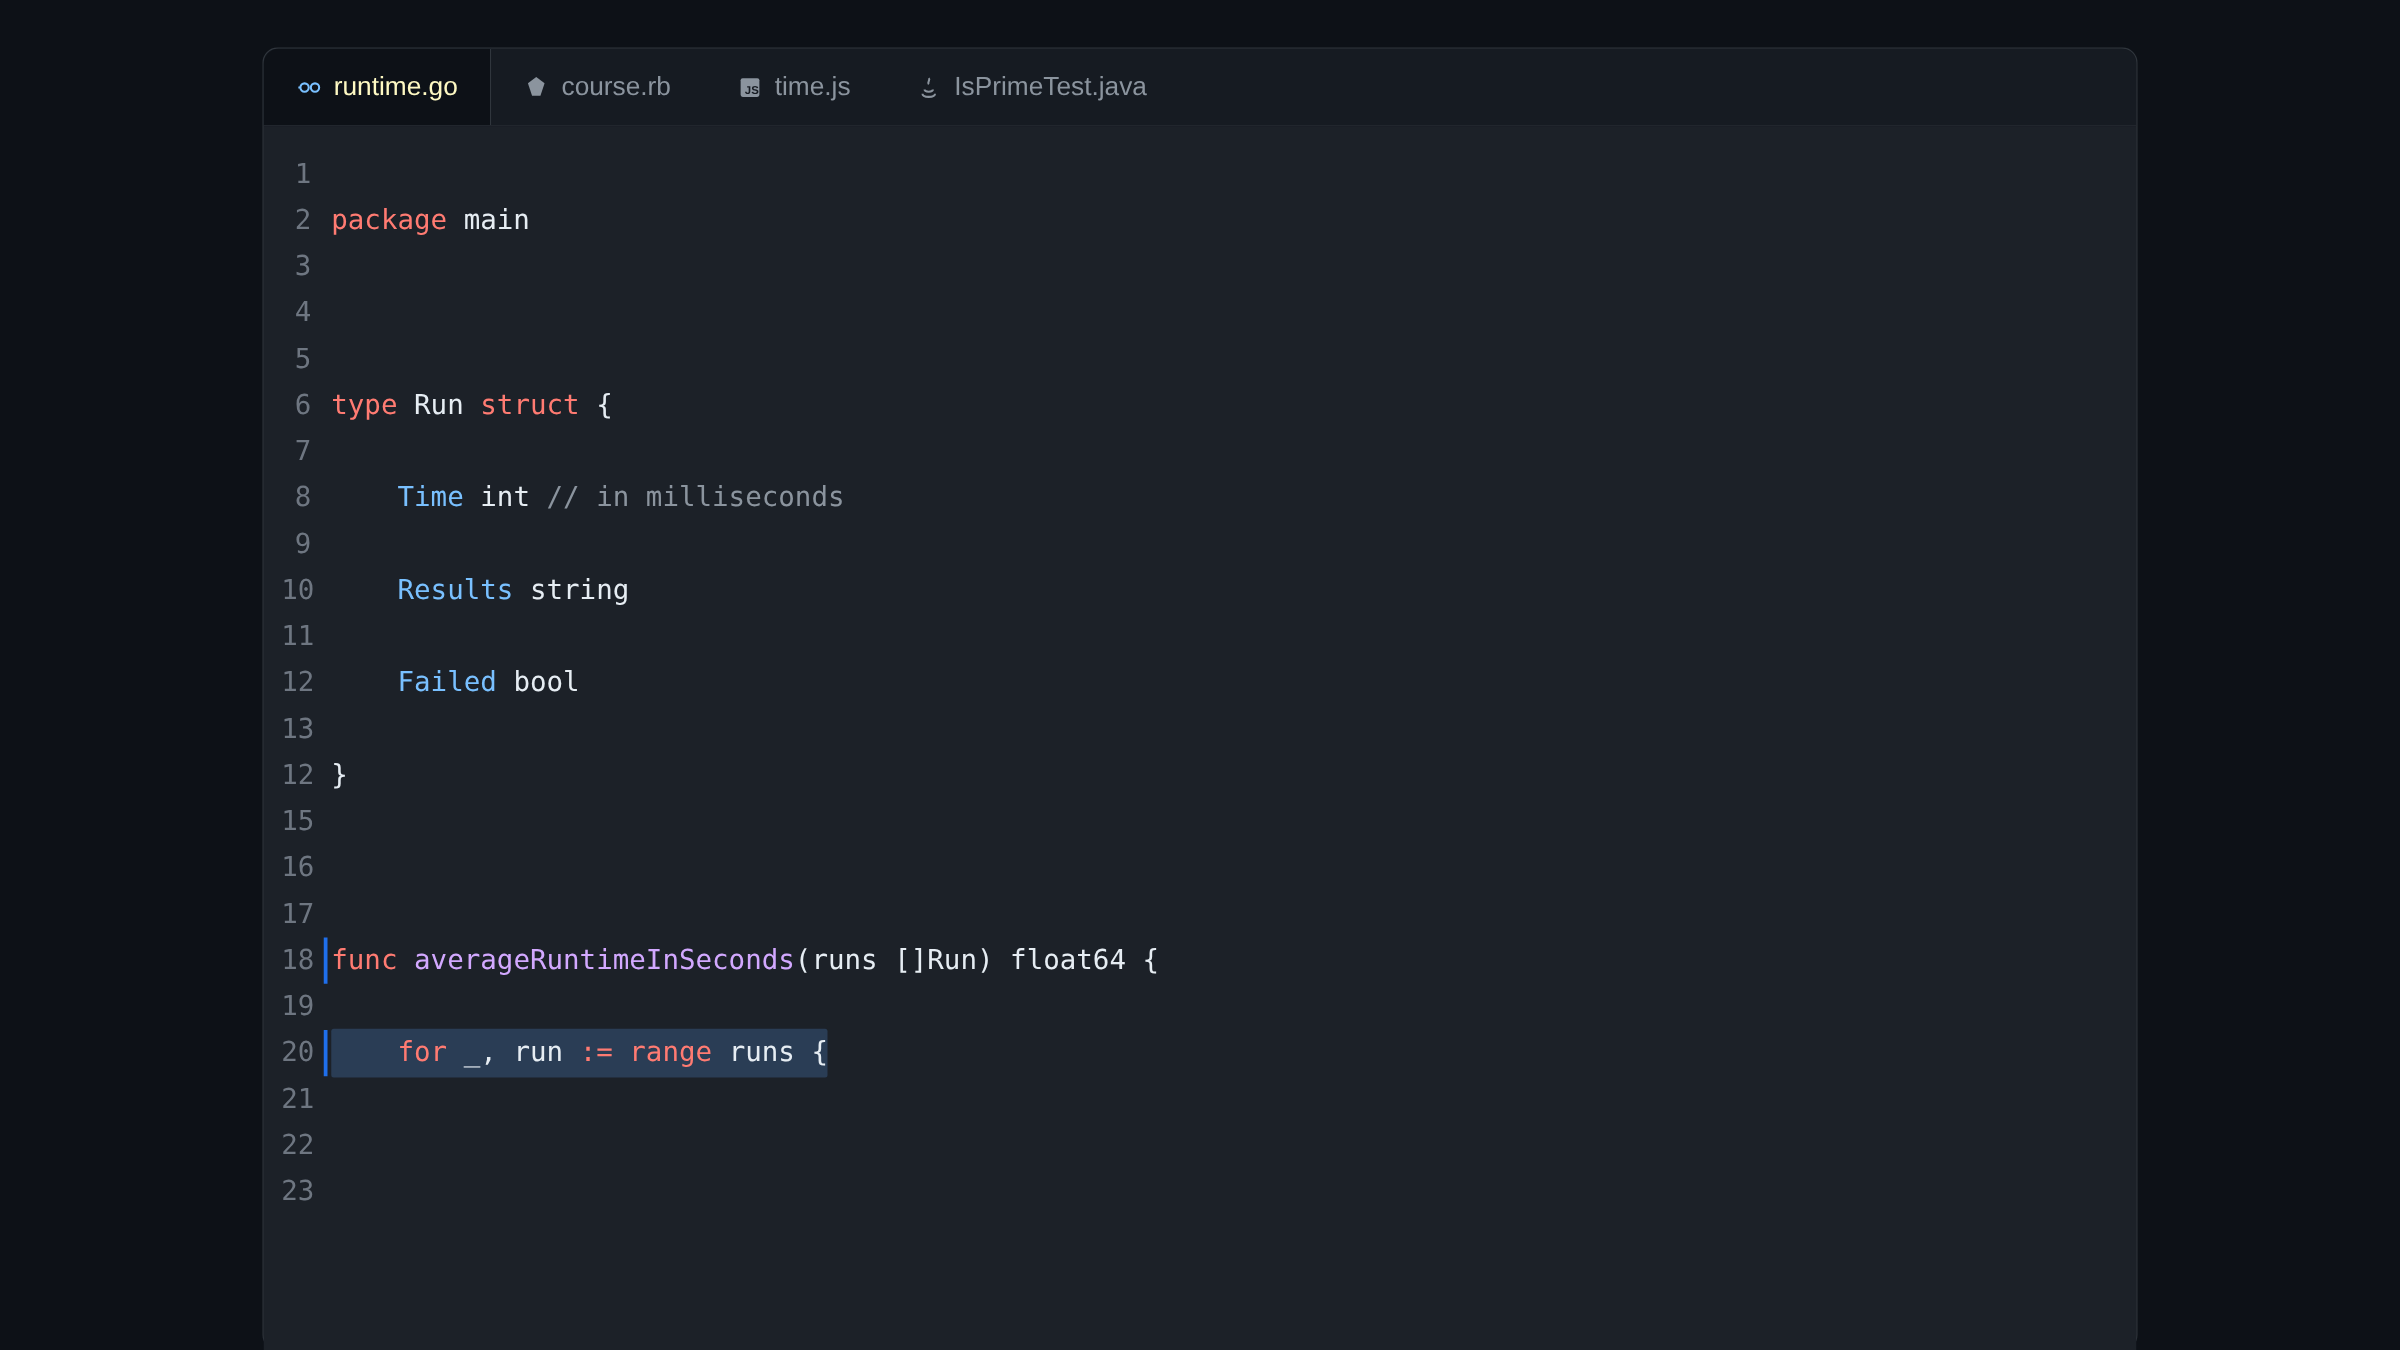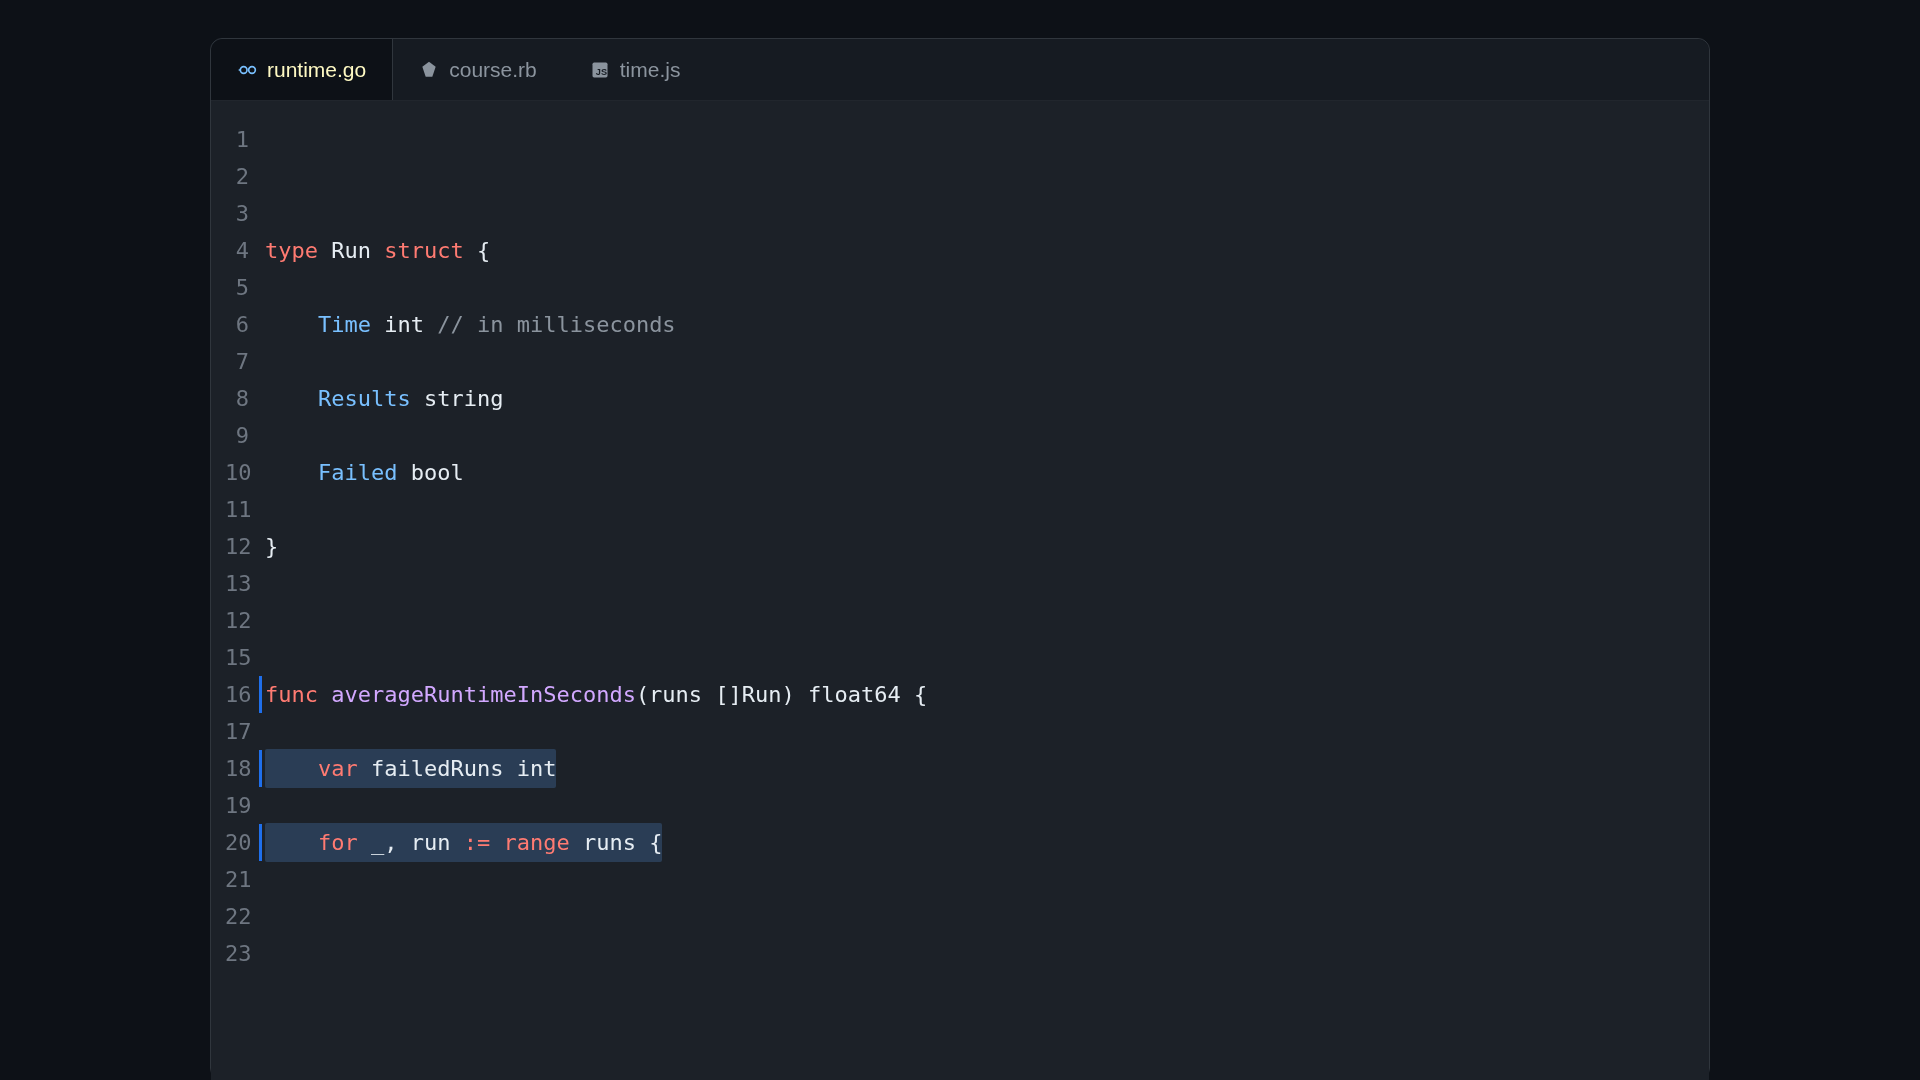--- a/index.html
+++ b/index.html
@@ -126,20 +126,30 @@
       <span>course.rb</span>
     </div>
     <div class="tab">
       <span class="icon">
         <svg viewBox="0 0 24 24">
             <rect x="3" y="3" width="18" height="18" rx="2" fill="#8b949e"></rect>
             <text x="7" y="18" font-size="11" font-family="sans-serif" font-weight="bold" fill="#161b22">JS</text>
           </svg>
       </span>
       <span>time.js</span>
+    </div>
+    <div class="tab">
+      <span class="icon">
+        <svg viewBox="0 0 24 24" fill="none" stroke="#8b949e" stroke-width="2">
+            <path d="M6 18c0 2 3 3 6 3s6-1 6-3"></path>
+            <path d="M8 14c0 1.5 2 2 4 2s4-.5 4-2"></path>
+            <path d="M12 3c2 2-2 4 0 6"></path>
+          </svg>
+      </span>
+      <span>IsPrimeTest.java</span>
     </div>
   </div>
 
   <div class="code-area">
     <div class="gutter">
       <div>1</div>
         <div>2</div>
         <div>3</div>
         <div>4</div>
         <div>5</div>
@@ -157,29 +167,29 @@
         <div>17</div>
         <div>18</div>
         <div>19</div>
         <div>20</div>
         <div>21</div>
         <div>22</div>
         <div>23</div>
     </div>
 
     <div class="code">
+<div class="line"><span><span class="k-red">package</span><span> main</span></span></div>
 <div class="line"><span></span></div>
 <div class="line"><span><span class="k-red">type</span><span> Run </span><span class="k-red">struct</span><span> {</span></span></div>
 <div class="line"><span><span>    </span><span class="k-blue">Time</span><span> int </span><span class="k-gray">// in milliseconds</span></span></div>
 <div class="line"><span><span>    </span><span class="k-blue">Results</span><span> string</span></span></div>
 <div class="line"><span><span>    </span><span class="k-blue">Failed</span><span> bool</span></span></div>
 <div class="line"><span>}</span></div>
 <div class="line"><span></span></div>
 <div class="line hl"><span><span class="k-red">func</span><span> </span><span class="k-purple">averageRuntimeInSeconds</span><span>(runs []Run) float64 {</span></span></div>
-<div class="line hl"><span class="sel"><span>    </span><span class="k-red">var</span><span> failedRuns int</span></span></div>
 <div class="line hl"><span class="sel"><span>    </span><span class="k-red">for</span><span> _, run </span><span class="k-red">:=</span><span> </span><span class="k-red">range</span><span> runs {</span></span></div>
 
 
 
 
 
 
 
 
 

